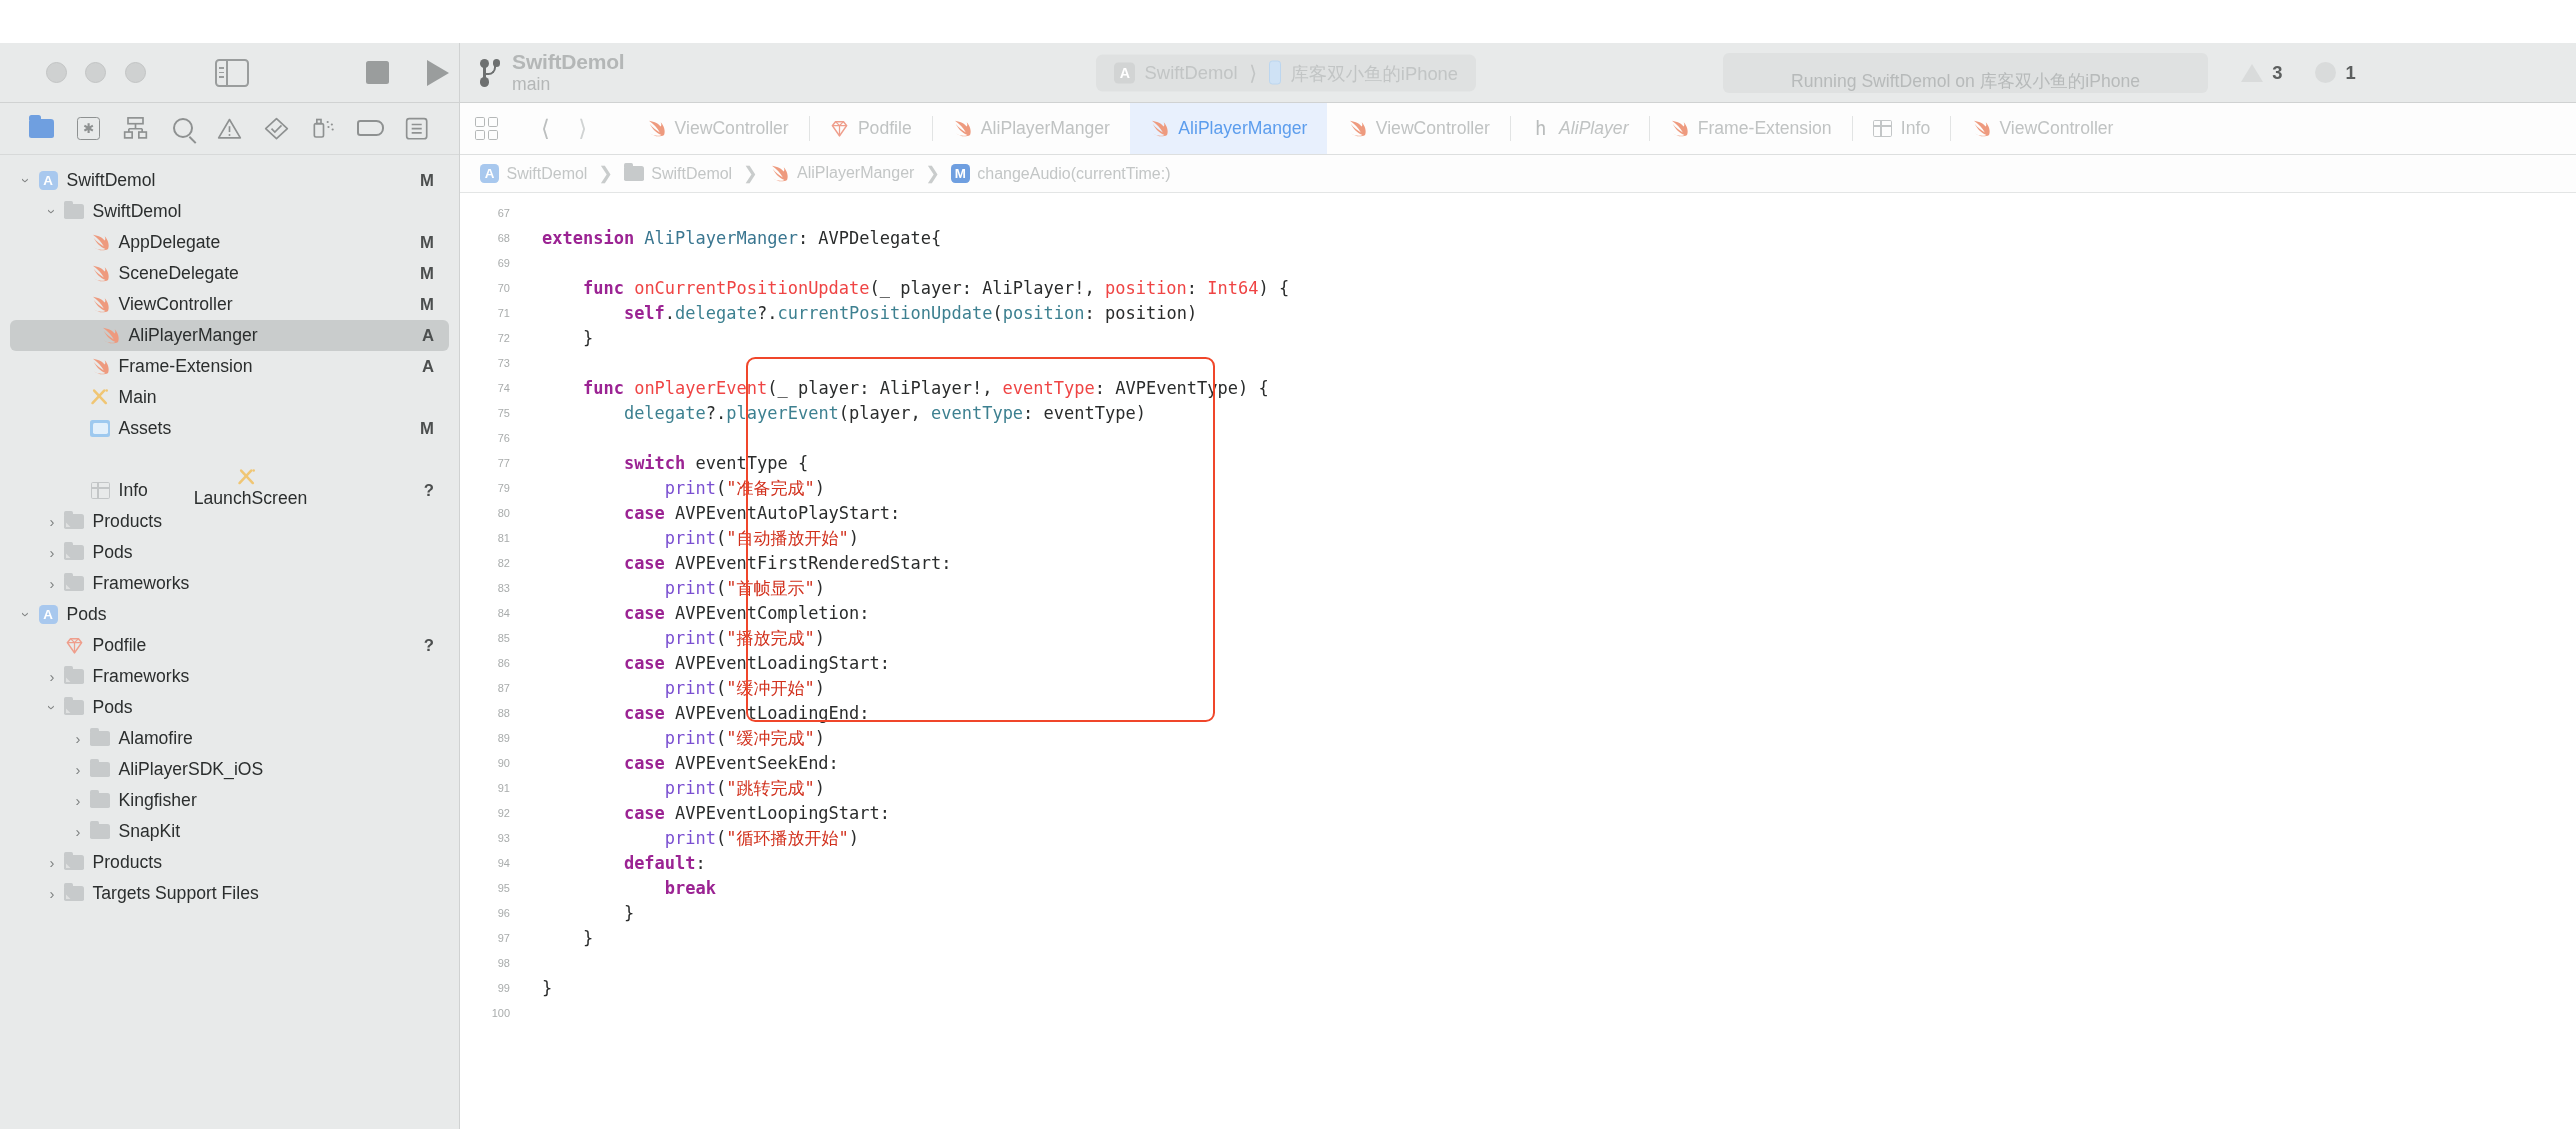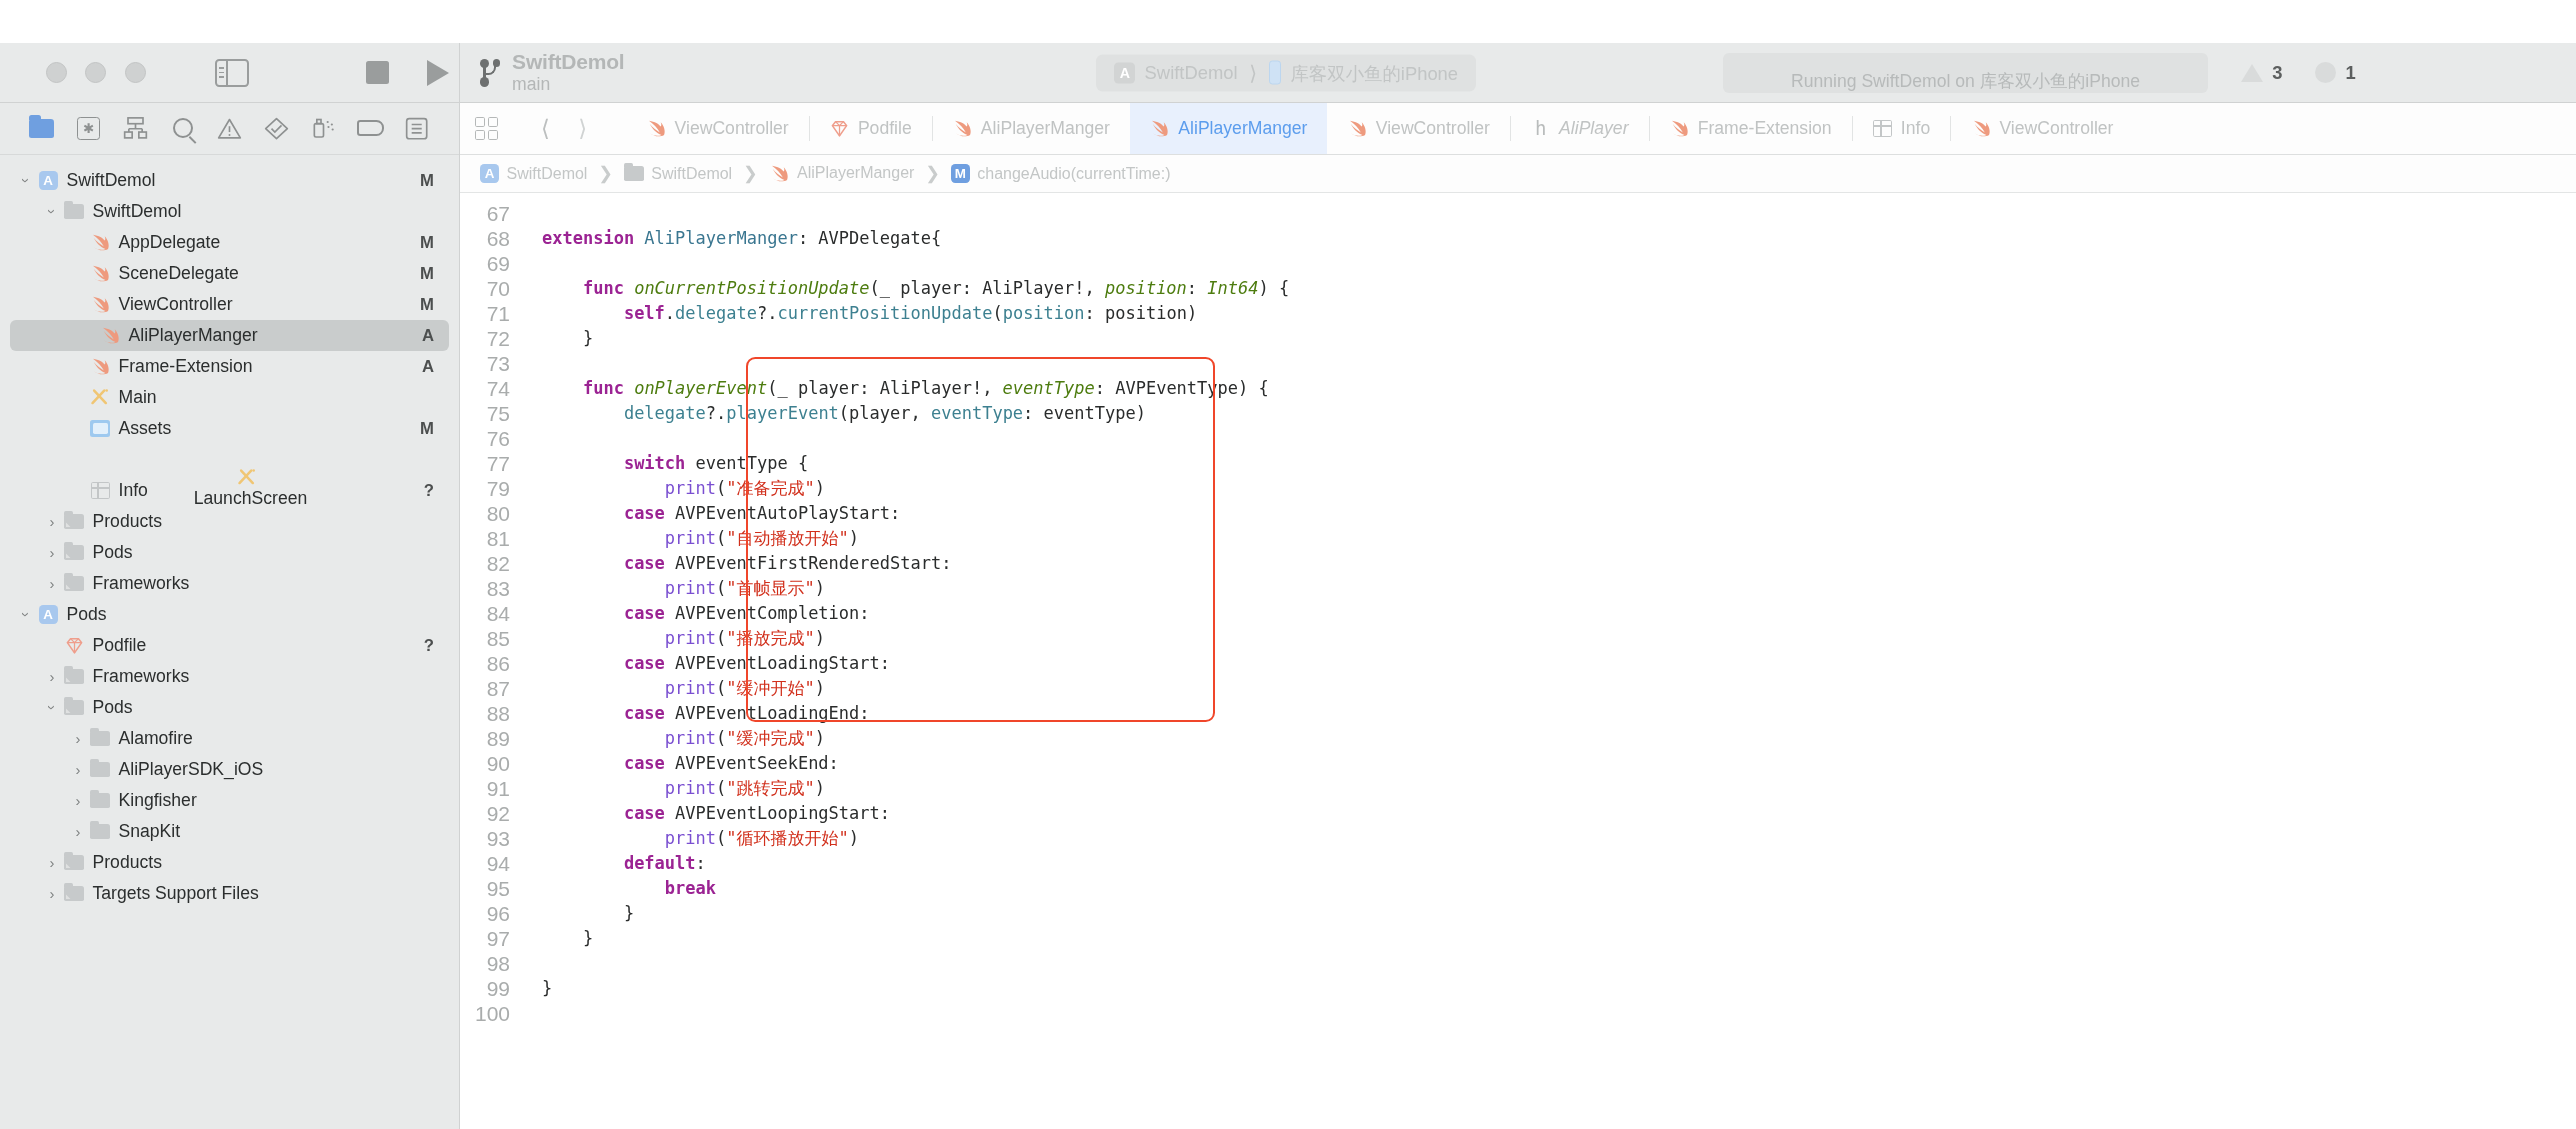--- a/index.html
+++ b/index.html
@@ -129,25 +129,25 @@
 
   .jumpbar { height: 38px; flex: 0 0 38px; display: flex; align-items: center; padding-left: 20px; gap: 7.5px; background: #fdfdfd; border-bottom: 0.8px solid #e3e5e5; }
   .crumb { display: flex; align-items: center; gap: 7.5px; }
   .crumb-lbl { font-size: 16px; color: #c3c6c6; white-space: nowrap; }
   .crumb-chev { font-size: 17.6px; color: #c9cccc; margin: 0 3.3px; }
   .m-badge { width: 19px; height: 19px; background: #6f9fe0; border-radius: 4.2px; color: #fff; font-size: 13.4px; font-weight: bold; display: flex; align-items: center; justify-content: center; }
 
   .code-area { flex: 1; position: relative; overflow: hidden; background: #ffffff; }
   .code { position: relative; font-family: "DejaVu Sans Mono", monospace; font-size: 17px; line-height: 25px; padding-top: 8.4px; }
   .cline { display: flex; height: 25px; align-items: center; white-space: pre; }
-  .ln { width: 72px; flex: 0 0 72px; text-align: right; padding-right: 22px; color: #a9acac; font-size: 21px; font-family: "Liberation Sans", sans-serif; }
+  .ln { width: 72px; flex: 0 0 72px; text-align: right; padding-right: 22px; color: #a9acac; font-size: 11px; font-family: "Liberation Sans", sans-serif; }
   .ctext { padding-left: 10px; color: #2a2c2c; }
   .kw { color: #9b2393; font-weight: bold; }
   .ty { color: #3a7690; }
-  .fn { color: #4d7c0f; font-style: italic; }
+  .fn { color: #ef4444; }
   .mth { color: #3d8090; }
   .str { color: #d12f1b; }
   .pl { color: #7a4fd1; }
   .pn { color: #2a2c2c; }
 
   .annot {
     position: absolute;
     border: 2.9px solid #f0462a;
     border-radius: 9.2px;
     pointer-events: none;

